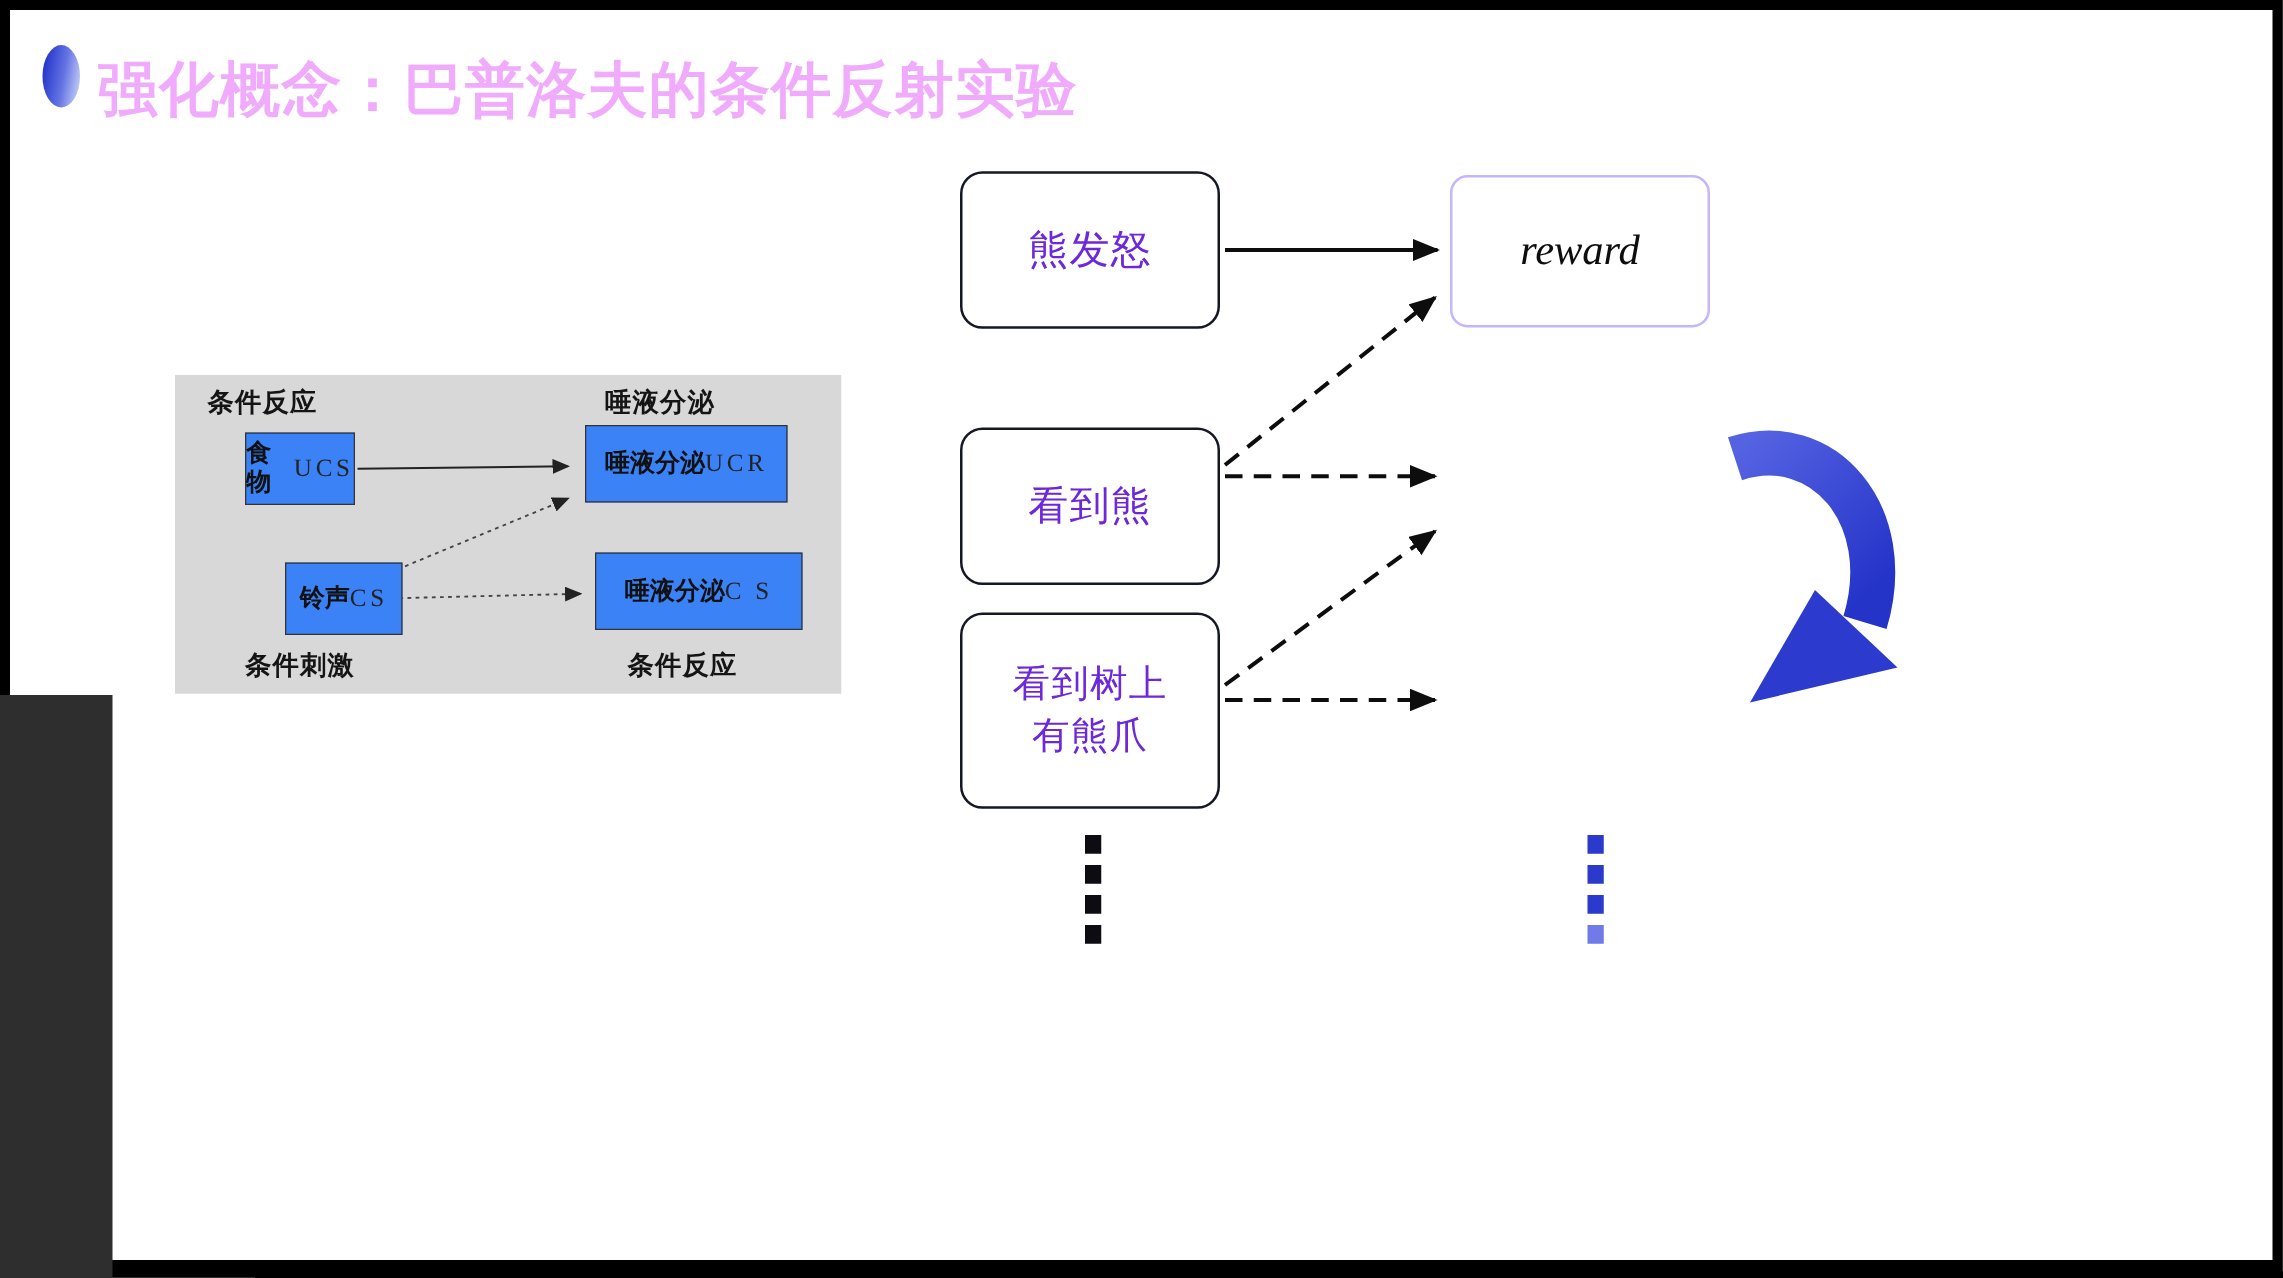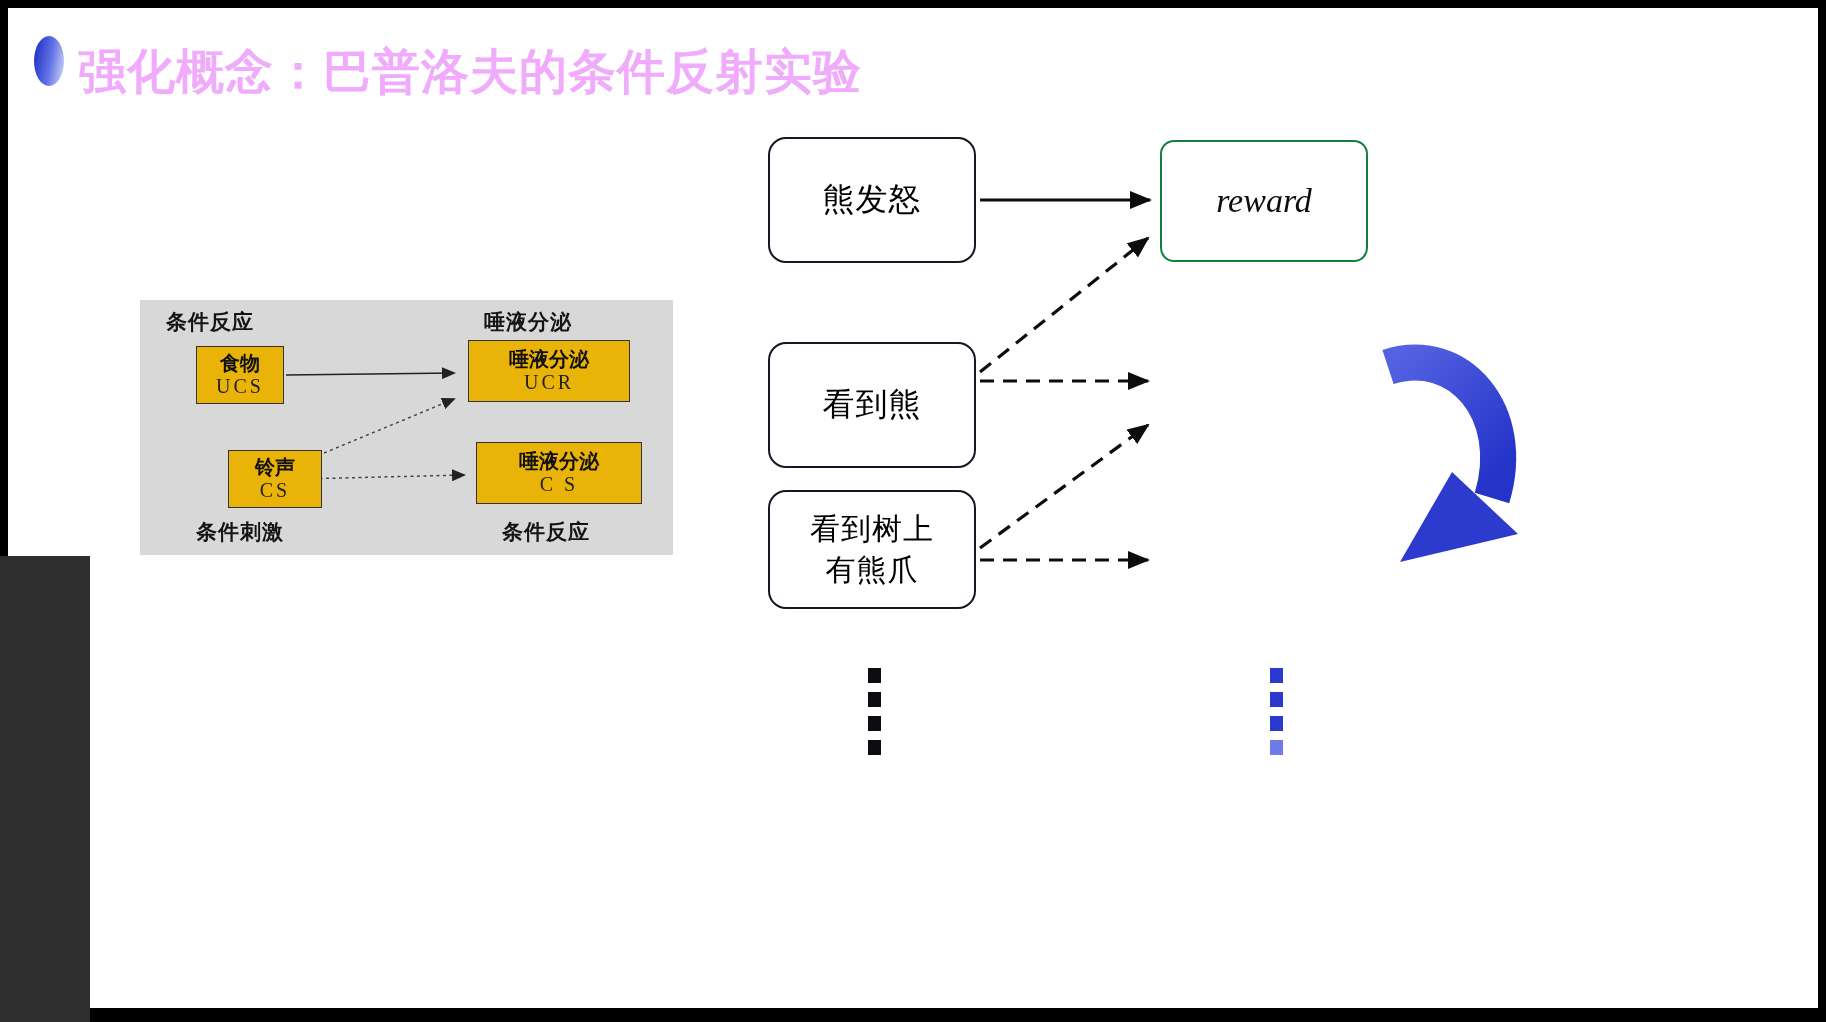--- a/index.html
+++ b/index.html
@@ -61,24 +61,24 @@
     font-weight: 700;
     color: #141414;
     letter-spacing: 1px;
   }
   .pav-label.tl { left: 26px;  top: 8px; }
   .pav-label.tr { left: 344px; top: 8px; }
   .pav-label.bl { left: 56px;  top: 218px; }
   .pav-label.br { left: 362px; top: 218px; }
   .pav-box {
     position: absolute;
-    background: #eab308;
+    background: #3b82f6;
     border: 1.5px solid #333;
     display: flex;
-    flex-direction: column;
+    flex-direction: row;
     align-items: center;
     justify-content: center;
     line-height: 1.15;
   }
   .pav-box .nm { font-size: 20px; font-weight: 700; color: #111; }
   .pav-box .ab { font-size: 20px; font-family: Liberation Serif, serif; letter-spacing: 3px; color: #222; }
   .pav-box.food { left: 56px;  top: 46px;  width: 88px;  height: 58px; }
   .pav-box.ucr  { left: 328px; top: 40px;  width: 162px; height: 62px; }
   .pav-box.bell { left: 64px;  top: 150px; width: 94px;  height: 58px; margin-left: 24px; }
   .pav-box.cr   { left: 336px; top: 142px; width: 166px; height: 62px; }
@@ -95,31 +95,31 @@
     position: absolute;
     width: 208px; height: 126px;
     background: #fff;
     border: 2.5px solid #141824;
     border-radius: 18px;
     display: flex;
     flex-direction: column;
     align-items: center;
     justify-content: center;
     font-size: 32px;
-    color: #000000;
+    color: #6d28d9;
     letter-spacing: 1px;
   }
   .sbox.s1 { left: 68px; top: 17px; }
   .sbox.s2 { left: 68px; top: 198px; margin-top: 24px; }
-  .sbox.s3 { left: 68px; top: 370px; height: 119px; font-size: 30px; line-height: 1.35; }
+  .sbox.s3 { left: 68px; top: 370px; height: 157px; font-size: 30px; line-height: 1.35; }
   .vbox {
     position: absolute;
     width: 208px; height: 122px;
     background: #fff;
-    border: 2px solid #15803d;
+    border: 2px solid #c4b5fd;
     border-radius: 14px;
     display: flex;
     align-items: center;
     justify-content: center;
     font-family: "Liberation Serif", serif;
     font-style: italic;
     font-size: 34px;
     color: #0d0d0d;
   }
   .vbox.v1 { left: 460px; top: 20px; }

